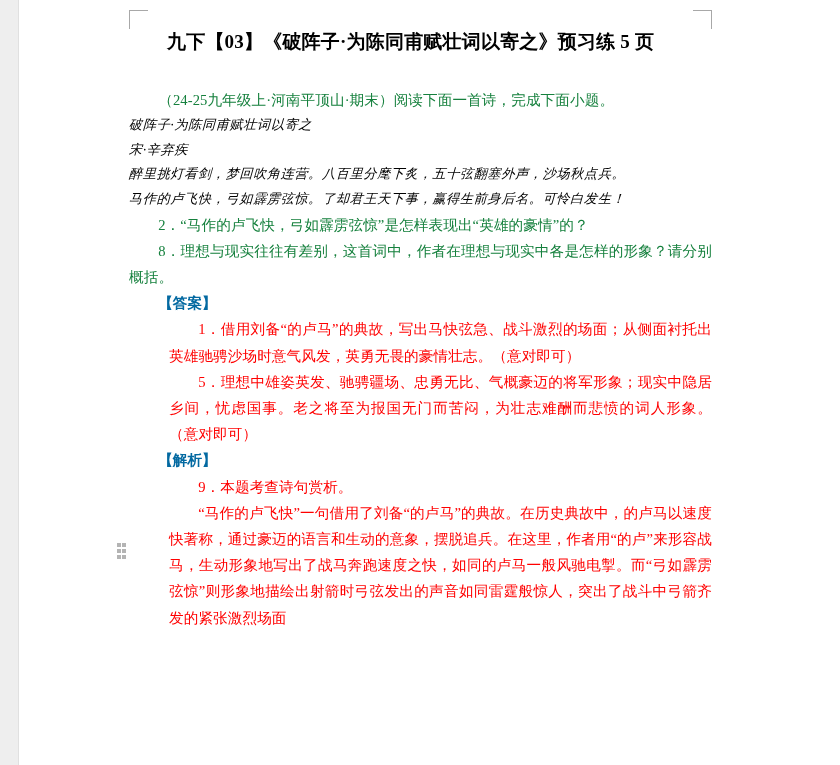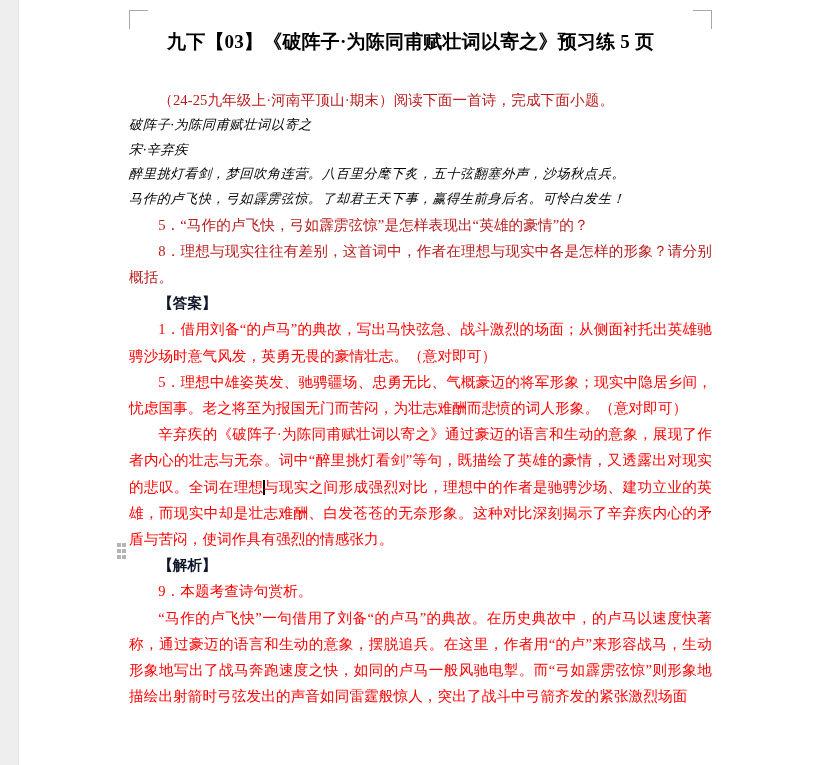--- a/index.html
+++ b/index.html
@@ -82,47 +82,47 @@
   p {
     margin: 0;
     padding: 0;
   }
 
   
   .para {
     font-family: "Liberation Serif", "DejaVu Serif", serif;
     font-size: 14.6px;
     line-height: 26.2px;
-    color: #b91c1c;
+    color: #15803d;
     text-indent: 2em;
     text-align: justify;
     letter-spacing: 0.1px;
   }
 
   
   .poem {
     font-family: "Liberation Serif", "DejaVu Serif", serif;
     font-size: 13.2px;
     line-height: 24.6px;
     color: #000000;
     text-indent: 0;
     font-style: italic;
     letter-spacing: 0.6px;
     transform: skewX(-2deg);
     transform-origin: left center;
   }
 
   
-  .red { color: #ff0000; }
+  .red { color: #ff0000; margin-left: 40px; }
 
   .label {
     font-family: "Liberation Serif", "DejaVu Serif", serif;
     font-size: 14.6px;
     line-height: 26.2px;
-    color: #0f172a;
+    color: #0369a1;
     font-weight: bold;
     text-indent: 2em;
   }
 
   
   .grip {
     position: absolute;
     left: 98px;
     top: 543px;
     width: 9px;
@@ -170,28 +170,27 @@
 
       <p class="para">（24-25九年级上·河南平顶山·期末）阅读下面一首诗，完成下面小题。</p>
 
       <div>
         <p class="poem">破阵子·为陈同甫赋壮词以寄之</p>
         <p class="poem">宋·辛弃疾</p>
         <p class="poem">醉里挑灯看剑，梦回吹角连营。八百里分麾下炙，五十弦翻塞外声，沙场秋点兵。</p>
         <p class="poem">马作的卢飞快，弓如霹雳弦惊。了却君王天下事，赢得生前身后名。可怜白发生！</p>
       </div>
 
-      <p class="para">5．“马作的卢飞快，弓如霹雳弦惊”是怎样表现出“英雄的豪情”的？</p>
+      <p class="para">2．“马作的卢飞快，弓如霹雳弦惊”是怎样表现出“英雄的豪情”的？</p>
       <p class="para">8．理想与现实往往有差别，这首词中，作者在理想与现实中各是怎样的形象？请分别概括。</p>
 
       <p class="label">【答案】</p>
       <p class="para red">1．借用刘备“的卢马”的典故，写出马快弦急、战斗激烈的场面；从侧面衬托出英雄驰骋沙场时意气风发，英勇无畏的豪情壮志。（意对即可）</p>
       <p class="para red">5．理想中雄姿英发、驰骋疆场、忠勇无比、气概豪迈的将军形象；现实中隐居乡间，忧虑国事。老之将至为报国无门而苦闷，为壮志难酬而悲愤的词人形象。（意对即可）</p>
 
-      <p class="para red"><span>辛弃疾的《破阵子·为陈同甫赋壮词以寄之》通过豪迈的语言和生动的意象，展现了作者内心的壮志与无奈。词中“醉里挑灯看剑”等句，既描绘了英雄的豪情，又透露出对现实的悲叹。全词在理想</span><span class="caret"></span><span>与现实之间形成强烈对比，理想中的作者是驰骋沙场、建功立业的英雄，而现实中却是壮志难酬、白发苍苍的无奈形象。这种对比深刻揭示了辛弃疾内心的矛盾与苦闷，使词作具有强烈的情感张力。</span></p>
 
       <p class="label">【解析】</p>
       <p class="para red">9．本题考查诗句赏析。</p>
       <p class="para red">“马作的卢飞快”一句借用了刘备“的卢马”的典故。在历史典故中，的卢马以速度快著称，通过豪迈的语言和生动的意象，摆脱追兵。在这里，作者用“的卢”来形容战马，生动形象地写出了战马奔跑速度之快，如同的卢马一般风驰电掣。而“弓如霹雳弦惊”则形象地描绘出射箭时弓弦发出的声音如同雷霆般惊人，突出了战斗中弓箭齐发的紧张激烈场面</p>
 
     </div>
 
     <div class="grip">
       <span></span>
       <span></span>

